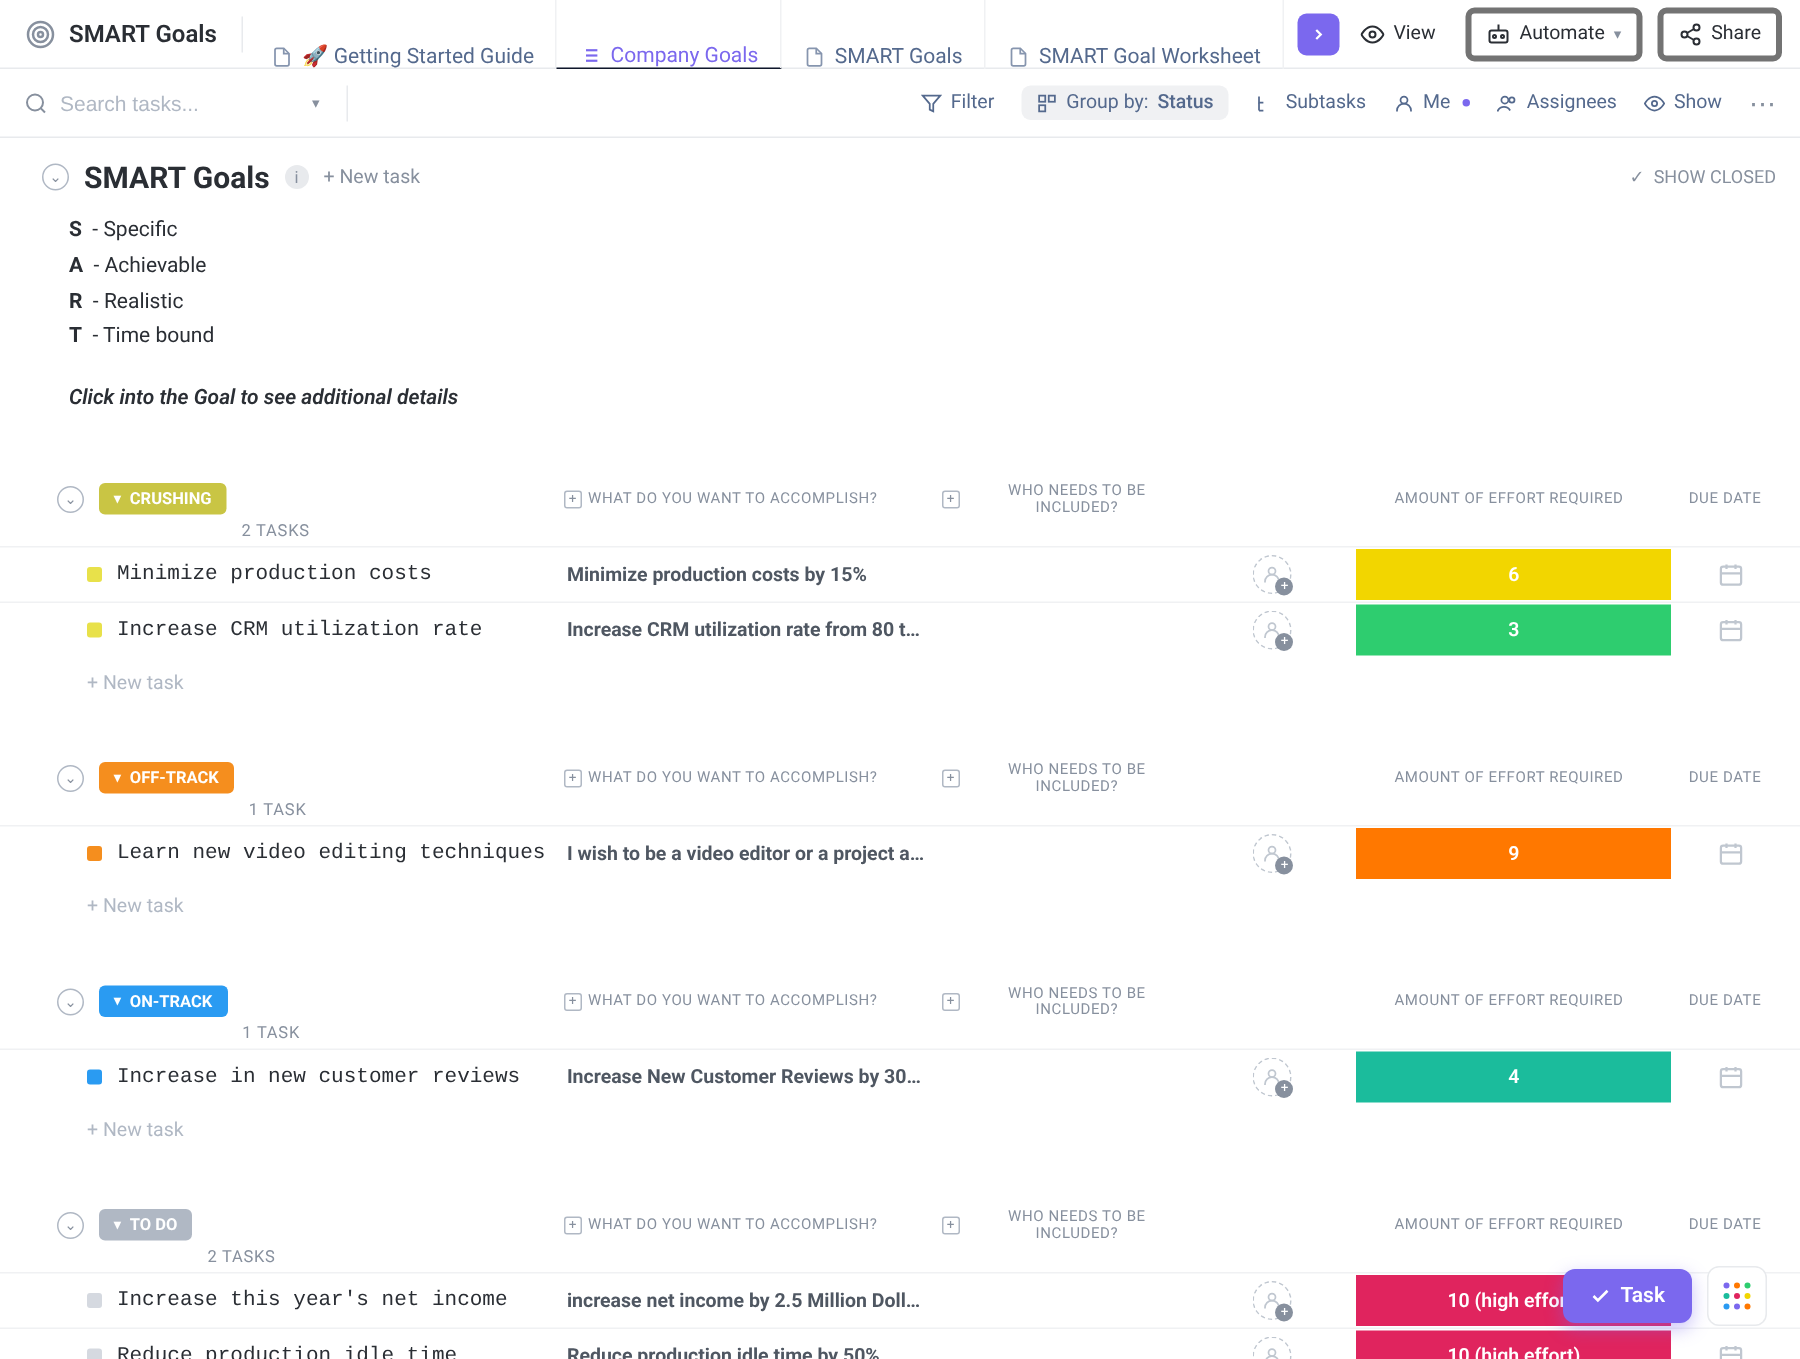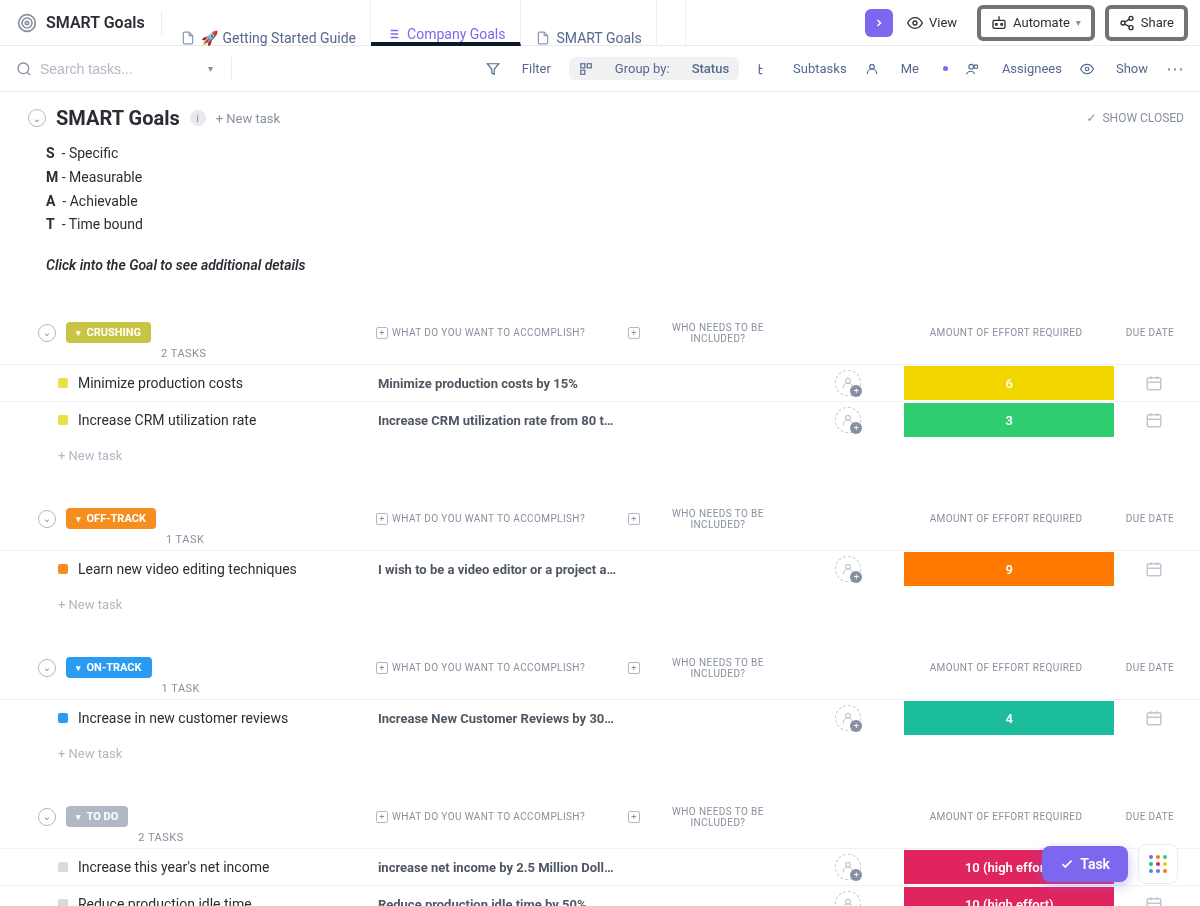--- a/index.html
+++ b/index.html
@@ -3,36 +3,36 @@
 <meta charset="utf-8">
 <style>
 * { box-sizing: border-box; margin: 0; padding: 0; }
 body { font-family: -apple-system, BlinkMacSystemFont, "Segoe UI", Roboto, sans-serif; font-size: 14px; color: #2a2e34; background: #fff; width: 1200px; height: 906px; overflow: hidden; }
 
 .top-bar { height: 46px; border-bottom: 1px solid #e8eaed; display: flex; align-items: center; padding: 0 12px; gap: 4px; }
 .app-icon { width: 30px; height: 30px; display: flex; align-items: center; justify-content: center; color: #87909e; }
 .page-title { font-size: 16px; font-weight: 600; margin-right: 12px; }
 .tabs { display: flex; height: 46px; align-items: stretch; flex: 1; overflow: hidden; }
 .tab { display: flex; align-items: flex-end; gap: 6px; padding: 0 14px; cursor: pointer; color: #54698d; border-right: 1px solid #f0f1f3; font-size: 14px; white-space: nowrap; }
-.tab.active { color: #7b68ee; border-bottom: 4px solid #0f172a; }
+.tab.active { color: #7b68ee; border-bottom: 1px solid #0f172a; }
 .tab-icon { width: 16px; height: 16px; opacity: 0.7; display: inline-flex; align-items: center; justify-content: center; }
 .tab.active .tab-icon { opacity: 1; }
 .chev-btn { width: 28px; height: 28px; border-radius: 6px; background: #7b68ee; color: #fff; display: flex; align-items: center; justify-content: center; cursor: pointer; margin-left: 4px; }
 .right-controls { display: flex; align-items: center; gap: 10px; margin-left: auto; }
 .top-btn { display: flex; align-items: center; gap: 6px; padding: 6px 10px; border: 4px solid #737373; border-radius: 6px; cursor: pointer; font-size: 13px; color: #2a2e34; }
 .top-btn.borderless { border: none; }
 .caret { font-size: 10px; color: #87909e; }
 
 .toolbar { height: 46px; border-bottom: 1px solid #e8eaed; display: flex; align-items: center; padding: 0 16px; gap: 18px; }
 .search-wrap { display: flex; align-items: center; gap: 8px; color: #87909e; flex: 0 0 auto; }
 .search-input { border: none; outline: none; font-size: 14px; width: 160px; color: #2a2e34; }
 .search-input::placeholder { color: #b0b8c4; }
 .divider-v { width: 1px; height: 24px; background: #e8eaed; }
 .toolbar-right { margin-left: auto; display: flex; align-items: center; gap: 18px; color: #54698d; font-size: 13px; }
-.toolbar-item { display: flex; align-items: center; gap: 22px; cursor: pointer; }
+.toolbar-item { display: flex; align-items: center; gap: 6px; cursor: pointer; }
 .group-pill { background: #f0f1f3; padding: 4px 10px; border-radius: 6px; }
 .more-dots { font-size: 18px; cursor: pointer; color: #87909e; }
 
 .content { padding: 0 0 80px 0; overflow-y: auto; height: calc(906px - 92px); }
 .header-row { display: flex; align-items: center; padding: 14px 16px 6px 28px; gap: 10px; }
 .collapse-circle { width: 18px; height: 18px; border: 1.5px solid #b0b8c4; border-radius: 50%; display: flex; align-items: center; justify-content: center; cursor: pointer; font-size: 10px; color: #87909e; }
 .section-title { font-size: 20px; font-weight: 700; }
 .info-icon { width: 16px; height: 16px; border-radius: 50%; background: #e8eaed; color: #87909e; font-size: 11px; display: flex; align-items: center; justify-content: center; cursor: pointer; }
 .new-task-link { color: #87909e; font-size: 13px; cursor: pointer; }
 .show-closed { margin-left: auto; color: #87909e; font-size: 12px; cursor: pointer; display: flex; align-items: center; gap: 6px; }
@@ -51,21 +51,21 @@
 .col-accomplish { width: 244px; display: flex; align-items: center; gap: 4px; text-align: left; }
 .col-included { width: 164px; display: flex; align-items: center; gap: 4px; }
 .col-assignee { width: 92px; }
 .col-effort { width: 212px; }
 .col-due { width: 60px; margin-right: 4px; }
 .plus-sq { width: 12px; height: 12px; border: 1px solid #b0b8c4; display: inline-flex; align-items: center; justify-content: center; font-size: 9px; color: #87909e; border-radius: 2px; }
 
 .task-row { border-top: 1px solid #f0f1f3; }
 .task-row-inner { display: flex; align-items: center; padding: 0 16px 0 58px; height: 36px; gap: 10px; }
 .status-sq { width: 10px; height: 10px; border-radius: 2px; }
-.task-name { flex: 0 0 290px; font-size: 14px; cursor: pointer; white-space: nowrap; overflow: hidden; text-overflow: ellipsis; }
+.task-name { flex: 0 0 290px; font-size: 14px; cursor: pointer; white-space: nowrap; overflow: hidden; text-overflow: ellipsis; font-family: Liberation Mono, monospace; }
 .task-accomplish { width: 244px; font-size: 13px; color: #4f5762; white-space: nowrap; overflow: hidden; text-overflow: ellipsis; font-weight: bold; }
 .task-included { width: 164px; }
 .task-assignee { width: 92px; display: flex; justify-content: center; }
 .assignee-circle { width: 26px; height: 26px; border: 1px dashed #c0c7d0; border-radius: 50%; display: flex; align-items: center; justify-content: center; position: relative; cursor: pointer; }
 .assignee-circle .plus-b { position: absolute; bottom: -2px; right: -2px; width: 12px; height: 12px; background: #87909e; color: #fff; border-radius: 50%; font-size: 9px; display: flex; align-items: center; justify-content: center; }
 .task-effort { width: 212px; height: 34px; display: flex; align-items: center; justify-content: center; color: #fff; font-weight: 600; font-size: 13px; margin: 1px 0; }
 .task-due { width: 60px; display: flex; justify-content: center; color: #c0c7d0; cursor: pointer; }
 .cal-icon { width: 18px; height: 18px; }
 
 .add-task-line { padding: 10px 16px 0 58px; color: #b0b8c4; font-size: 13px; cursor: pointer; }
@@ -116,20 +116,29 @@
       <span>Company Goals</span>
     </div>
     <div class="tab">
       <span class="tab-icon">
           <svg width="14" height="14" viewBox="0 0 24 24" fill="none" stroke="currentColor" stroke-width="2">
             <path d="M14 2H6a2 2 0 0 0-2 2v16a2 2 0 0 0 2 2h12a2 2 0 0 0 2-2V8z"></path>
             <polyline points="14 2 14 8 20 8"></polyline>
           </svg>
         </span>
       <span>SMART Goals</span>
+    </div>
+    <div class="tab">
+      <span class="tab-icon">
+          <svg width="14" height="14" viewBox="0 0 24 24" fill="none" stroke="currentColor" stroke-width="2">
+            <path d="M14 2H6a2 2 0 0 0-2 2v16a2 2 0 0 0 2 2h12a2 2 0 0 0 2-2V8z"></path>
+            <polyline points="14 2 14 8 20 8"></polyline>
+          </svg>
+        </span>
+      <span>SMART Goal Worksheet</span>
     </div>
     <div class="tab">
       
       
     </div>
   </div>
 
   <div class="chev-btn">
     <svg width="12" height="12" viewBox="0 0 24 24" fill="none" stroke="currentColor" stroke-width="3">
         <polyline points="9 18 15 12 9 6"></polyline>
@@ -256,22 +265,22 @@
     <div class="info-icon">i</div>
     <div class="new-task-link">+ New task</div>
     <div class="show-closed">
       <span>✓</span>
       <span>SHOW CLOSED</span>
     </div>
   </div>
 
   <div class="smart-desc">
     <div><b>S</b>&nbsp;&nbsp;- <span>Specific</span></div>
-    <div><b>M</b>&nbsp;- <span>Measurable</span></div>
     <div><b>A</b>&nbsp;&nbsp;- <span>Achievable</span></div>
+    <div><b>R</b>&nbsp;&nbsp;- <span>Realistic</span></div>
     <div><b>T</b>&nbsp;&nbsp;- <span>Time bound</span></div>
   </div>
   <div class="goal-hint">Click into the Goal to see additional details</div>
 
   <div id="groups-mount">
       <div class="group-block">
         <div class="group-header">
           <div class="collapse-circle">⌄</div>
           <div class="status-pill" style="background:#c9c544"><span class="chev">▾</span>CRUSHING</div>
           <div class="task-count">2 TASKS</div>

